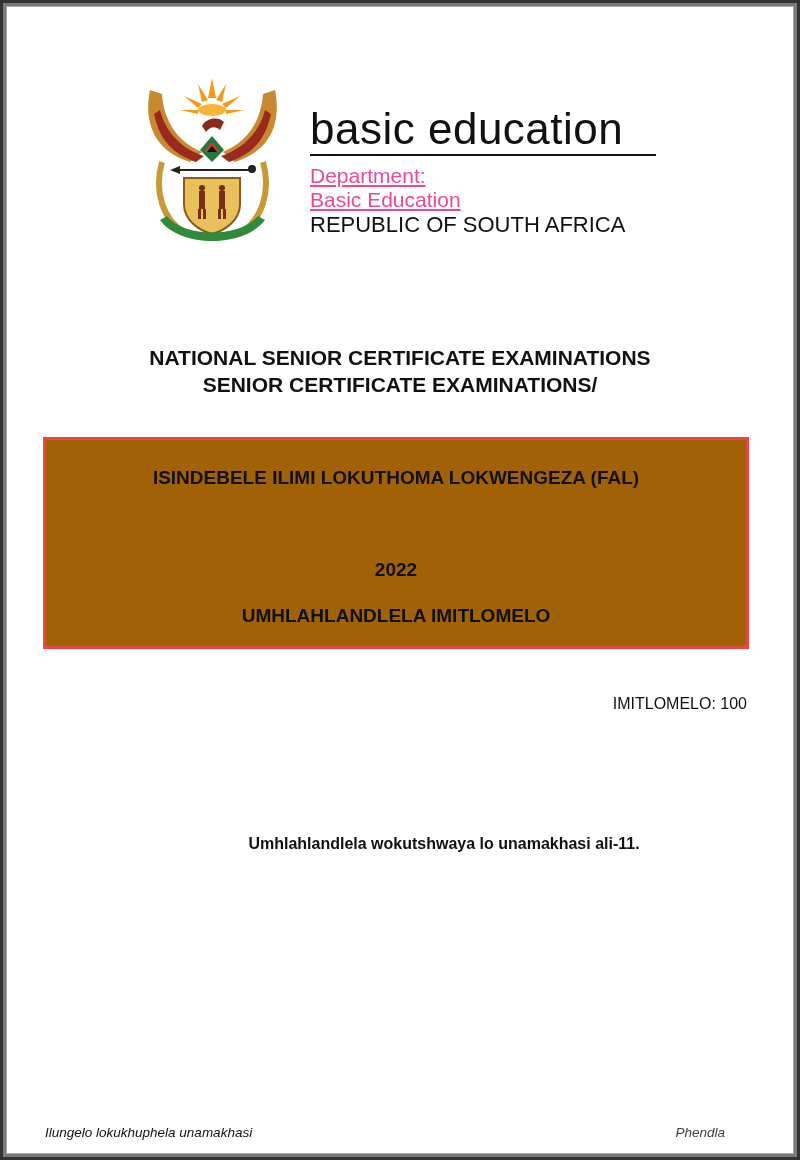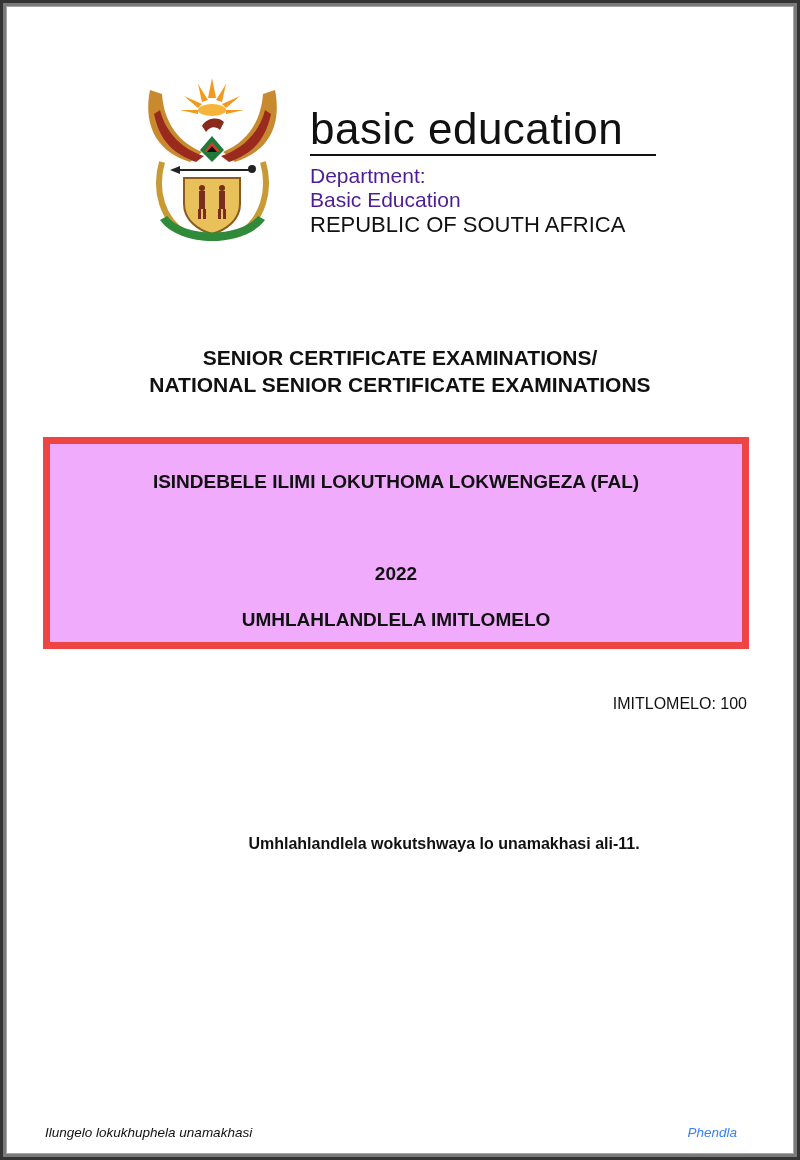--- a/index.html
+++ b/index.html
@@ -3,29 +3,29 @@
 <meta charset="utf-8">
 <style>
   html, body { margin:0; padding:0; }
   body { width:800px; height:1160px; background:#3a3a3a; position:relative; overflow:hidden; font-family:"Liberation Sans", sans-serif; }
   .frame { position:absolute; left:0; top:0; width:800px; height:1160px; box-sizing:border-box; border:3px solid #333; background:#7a7a7a; }
   .frame-inner { position:absolute; left:3px; top:3px; right:3px; bottom:3px; background:#a8a8a8; }
   .page { position:absolute; left:7px; top:7px; width:786px; height:1146px; background:#fff; }
   .crest { position:absolute; left:133px; top:63px; width:145px; height:180px; }
   .brand-big { position:absolute; left:303px; top:92px; font-family:"Liberation Sans", sans-serif; font-size:44px; color:#111; letter-spacing:0.5px; line-height:60px; }
   .brand-rule { position:absolute; left:303px; top:147px; width:346px; height:2px; background:#111; }
-  .dept { position:absolute; left:303px; top:157px; font-size:21px; line-height:24px; color:#4c1d95; }
+  .dept { position:absolute; left:303px; top:157px; font-size:21px; line-height:24px; color:#ec4899;text-decoration:underline; }
   .rsa { position:absolute; left:303px; top:205px; font-size:22px; font-weight:normal; line-height:26px; color:#111; }
   .exam-title { position:absolute; left:0; top:337px; width:786px; text-align:center; font-size:21px; font-weight:bold; line-height:27px; color:#111; }
-  .box { position:absolute; left:36px; top:430px; width:706px; height:212px; background:#f0abfc; border:7px solid #ef4444; box-sizing:border-box; }
+  .box { position:absolute; left:36px; top:430px; width:706px; height:212px; background:#a16207; border:3px solid #ef4444; box-sizing:border-box; }
   .box-line { position:absolute; left:0; width:100%; text-align:center; font-size:19px; font-weight:bold; color:#111; }
   .marks { position:absolute; right:46px; top:688px; font-size:16px; font-weight:normal; color:#111; }
   .pages-note { position:absolute; left:0; top:828px; width:786px; text-align:center; font-size:16px; font-weight:bold; color:#111;padding-left:44px; }
   .footer-left { position:absolute; left:38px; top:1118px; font-size:13.5px; font-style:italic; color:#111; }
-  .footer-right { position:absolute; right:56px; top:1118px; font-size:13.5px; font-style:italic; color:#3b82f6; }
+  .footer-right { position:absolute; right:68px; top:1118px; font-size:13.5px; font-style:italic; color:#404040; }
 </style>
 </head>
 <body>
 
 <div class="frame">
   <div class="frame-inner"></div>
 </div>
 
 <div class="page">
 
@@ -76,22 +76,22 @@
 
   <div class="brand-big">basic education</div>
   <div class="brand-rule"></div>
   <div class="dept">
     <div>Department:</div>
     <div>Basic Education</div>
   </div>
   <div class="rsa">REPUBLIC OF SOUTH AFRICA</div>
 
   <div class="exam-title">
+    <div>NATIONAL SENIOR CERTIFICATE EXAMINATIONS</div>
     <div>SENIOR CERTIFICATE EXAMINATIONS/</div>
-    <div>NATIONAL SENIOR CERTIFICATE EXAMINATIONS</div>
   </div>
 
   <div class="box">
     <div class="box-line" style="top:27px;">ISINDEBELE ILIMI LOKUTHOMA LOKWENGEZA (FAL)</div>
     <div class="box-line" style="top:119px;">2022</div>
     <div class="box-line" style="top:165px;">UMHLAHLANDLELA IMITLOMELO</div>
   </div>
 
   <div class="marks">IMITLOMELO: 100</div>
 

